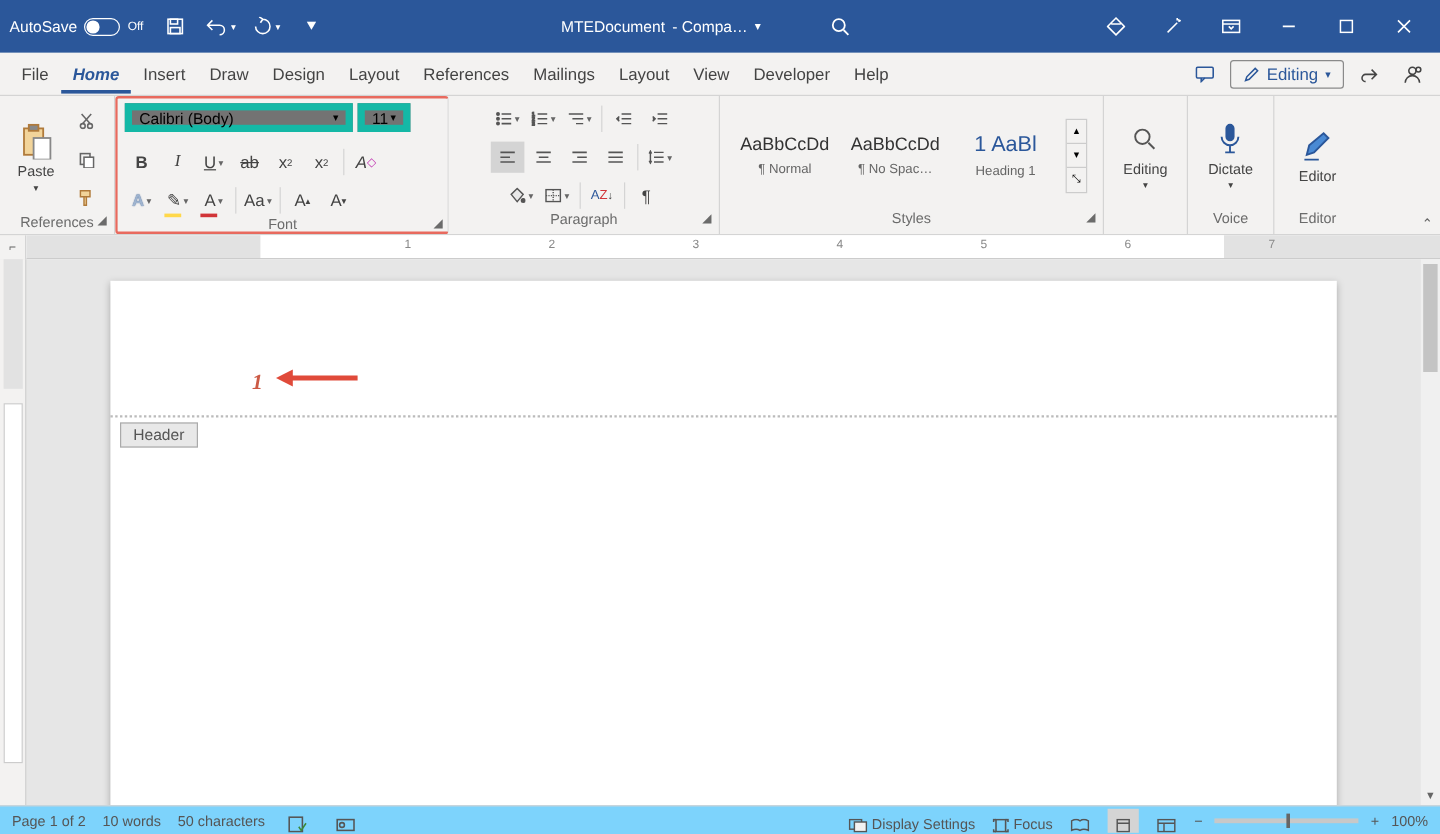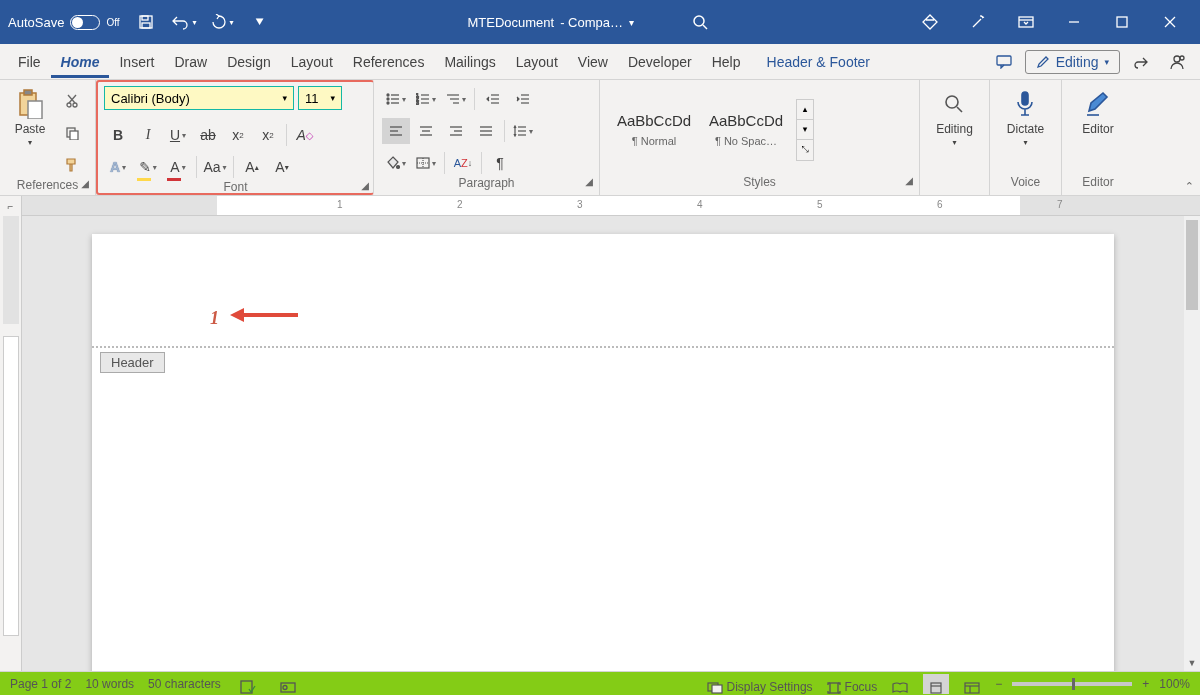--- a/index.html
+++ b/index.html
@@ -21,30 +21,30 @@
 .tab { padding: 8px 10px; cursor: pointer; color: #444; }
 .tab.active { color: #2b579a; border-bottom: 3px solid #2b579a; padding-bottom: 5px; font-weight: 600; font-style: italic; }
 .tab.context { color: #2b579a; margin-left: 6px; }
 .tabs-right { margin-left: auto; display: flex; gap: 6px; align-items: center; }
 .editing-btn { border: 1px solid #8a8a8a; border-radius: 3px; padding: 3px 10px; display: flex; align-items: center; gap: 6px; cursor: pointer; color:#2b579a; }
 .small-icon-btn { width: 30px; height: 30px; display: flex; align-items: center; justify-content: center; cursor: pointer; }
 
 
 .ribbon { height: 116px; background: #f3f2f1; border-bottom: 1px solid #d4d4d4; display: flex; position: relative; }
 .group { border-right: 1px solid #d4d4d4; padding: 4px 8px 2px 8px; display: flex; flex-direction: column; }
-.group-body { flex: 1; display: flex; align-items: flex-start; gap: 6px; }
+.group-body { flex: 1; display: flex; align-items: center; gap: 6px; }
 .group-label { text-align: center; font-size: 12px; color: #6b6b6b; height: 18px; position: relative; }
 .launcher { position: absolute; right: -2px; top: 0; font-size: 10px; color: #6b6b6b; cursor: pointer; }
 
 .big-btn { display: flex; flex-direction: column; align-items: center; gap: 2px; padding: 4px 6px; cursor: pointer; font-size: 12px; color: #444; }
 .big-btn .ico { width: 32px; height: 32px; display: flex; align-items: center; justify-content: center; }
 
 .font-box { border: 2px solid #e86a5e; border-radius: 3px; padding: 4px 6px; }
 .font-row1 { display: flex; gap: 4px; margin-bottom: 6px; }
-.combo { height: 24px; border: 1px solid #14b8a6; background: #fef9c3; font-size: 13px; padding: 0 6px; display: flex; align-items: center; justify-content: space-between; }
+.combo { height: 24px; border: 6px solid #14b8a6; background: #737373; font-size: 13px; padding: 0 6px; display: flex; align-items: center; justify-content: space-between; }
 .font-name { width: 190px; }
 .font-size { width: 44px; }
 .font-row { display: flex; gap: 2px; align-items: center; }
 .rbtn { width: 28px; height: 26px; display: flex; align-items: center; justify-content: center; cursor: pointer; font-size: 14px; color: #444; position: relative; }
 .sep { width: 1px; height: 22px; background: #d4d4d4; margin: 0 2px; }
 .dd::after { content: "▾"; font-size: 8px; margin-left: 2px; color: #666; }
 
 .para-rows { display: flex; flex-direction: column; gap: 6px; padding-top:2px;}
 .styles-gallery { display: flex; align-items: center; gap: 8px; padding: 6px 4px; }
 .style-item { width: 84px; height: 62px; display: flex; flex-direction: column; align-items: center; justify-content: center; font-size: 11px; color: #666; cursor: pointer; border:1px solid transparent; }
@@ -72,21 +72,21 @@
 .header-divider { position:absolute; top: 112px; left:0; right:0; border-top:2px dotted #bbb; }
 .header-tag { position:absolute; top: 118px; left: 8px; background:#e8e8e8; border:1px solid #aaa; padding:2px 10px; font-size:13px; color:#555; }
 .doc-heading { color:#4a7db5; font-size:26px; font-weight:400; margin-top: 74px; }
 .doc-body { color:#888; font-size:17px; margin-top:10px; }
 
 .scrollbar-v { position:absolute; right:0; top:0; bottom:0; width:16px; background:#f0f0f0; }
 .scrollbar-v .thumb { position:absolute; top:4px; left:2px; right:2px; height:90px; background:#c4c4c4; }
 .scrollbar-v .arrow { position:absolute; left:0; right:0; height:16px; display:flex; align-items:center; justify-content:center; font-size:9px; color:#666;}
 
 
-.statusbar { position:absolute; bottom:0; left:0; right:0; height:24px; background:#84cc16; border-top:1px solid #d4d4d4; display:flex; align-items:center; font-size:12px; color:#555; padding:0 10px; gap:14px; }
+.statusbar { position:absolute; bottom:0; left:0; right:0; height:24px; background:#7dd3fc; border-top:1px solid #d4d4d4; display:flex; align-items:center; font-size:12px; color:#555; padding:0 10px; gap:14px; }
 .statusbar .right { margin-left:auto; display:flex; align-items:center; gap:10px; }
 .view-btn { width:26px; height:20px; display:flex; align-items:flex-end; justify-content:center; cursor:pointer; }
 .zoom-slider { width:120px; height:4px; background:#c8c8c8; position:relative; }
 .zoom-slider .zthumb { position:absolute; left:50%; top:-4px; width:3px; height:12px; background:#666; }
 
 .collapse-btn { position:absolute; right:6px; bottom:2px; font-size:11px; color:#666; cursor:pointer; }
 svg { display:block; }
 .ybar { position:absolute; bottom:-1px; left:3px; width:14px; height:3px; background:#ffd84a; }
 .rbar { position:absolute; bottom:-1px; left:3px; width:14px; height:3px; background:#d13438; }
 </style>
@@ -179,21 +179,20 @@
   <div class="tab">Insert</div>
   <div class="tab">Draw</div>
   <div class="tab">Design</div>
   <div class="tab">Layout</div>
   <div class="tab">References</div>
   <div class="tab">Mailings</div>
   <div class="tab">Layout</div>
   <div class="tab">View</div>
   <div class="tab">Developer</div>
   <div class="tab">Help</div>
-  <div class="tab context">Header &amp; Footer</div>
   <div class="tabs-right">
     <div class="small-icon-btn">
         <svg width="16" height="14" viewBox="0 0 16 14" stroke="#2b579a" fill="none" stroke-width="1.3">
           <rect x="1" y="1" width="14" height="9" rx="1"></rect>
           <path d="M5 10 L5 13 L8 10"></path>
         </svg>
       </div>
     <div class="editing-btn">
       <svg width="14" height="14" viewBox="0 0 14 14" stroke="#2b579a" fill="none" stroke-width="1.3">
           <path d="M2 12 L3 9 L10 2 L12 4 L5 11 Z"></path>
@@ -423,20 +422,24 @@
 
   <div class="group" style="width:320px">
     <div class="group-body styles-gallery">
       <div class="style-item">
           <div class="preview">AaBbCcDd</div>
           <div>¶ Normal</div>
         </div>
       <div class="style-item">
           <div class="preview">AaBbCcDd</div>
           <div>¶ No Spac…</div>
+        </div>
+      <div class="style-item heading">
+          <div class="preview"><span style="font-size:18px;color:#2b579a">1 </span><span>AaBl</span></div>
+          <div>Heading 1</div>
         </div>
       <div class="gallery-btns">
           <div>▴</div>
           <div>▾</div>
           <div style="border:none">⤡</div>
         </div>
     </div>
     <div class="group-label"><span>Styles</span><span class="launcher">◢</span></div>
   </div>
 

